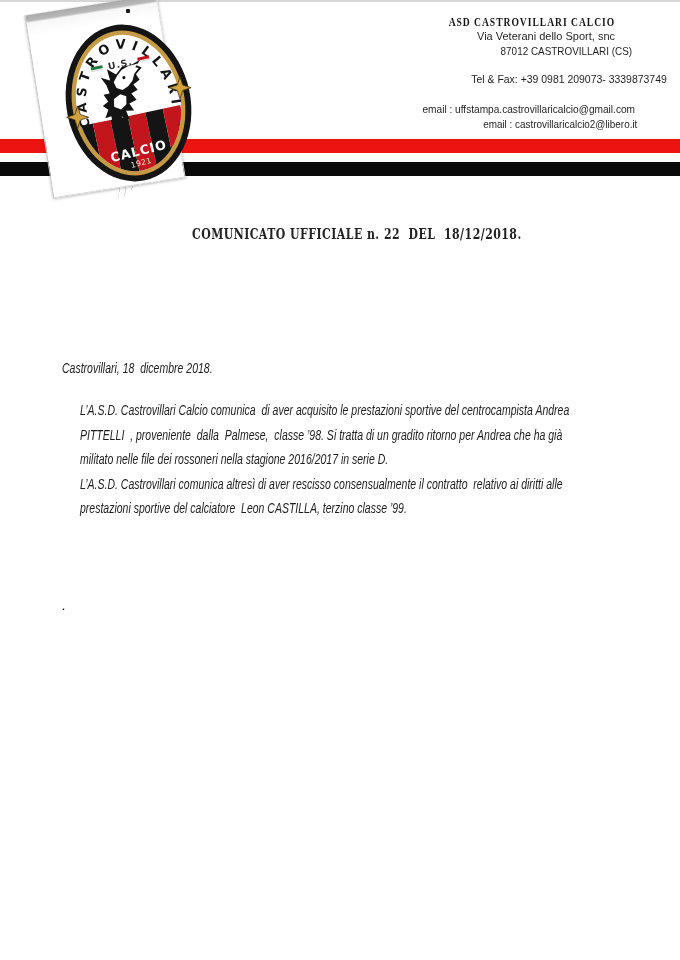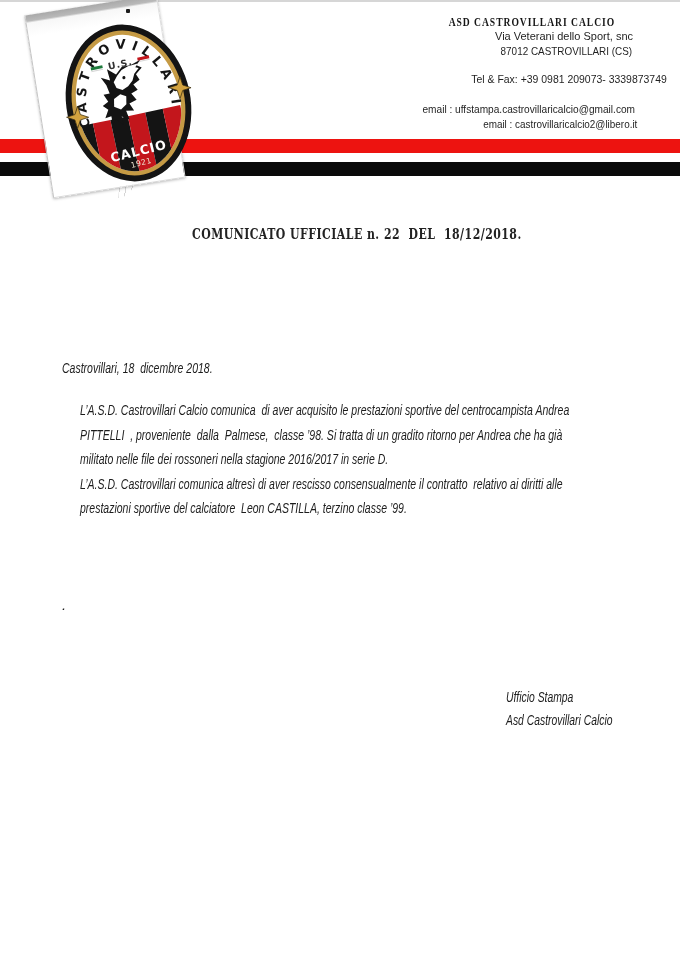--- a/index.html
+++ b/index.html
@@ -35,21 +35,21 @@
   }
   .corner-dot{position:absolute;left:126px;top:9px;width:4px;height:4px;background:#1c1c1c;border-radius:1px;z-index:4;}
 
   .crest-wrap{position:absolute;left:56px;top:18px;width:145px;height:170px;z-index:3;transform:rotate(-12deg);}
   .crest-wrap svg{display:block;width:145px;height:170px;}
 
   
   .h-line{position:absolute;white-space:pre;font-size:11px;color:#1f1f1f;transform-origin:100% 50%;}
   .club-name{right:65px;top:15px;font-family:"Liberation Serif",serif;font-weight:700;font-size:12px;
              letter-spacing:1.2px;color:#161616;transform:scaleX(.8);}
-  .addr1{right:47px;top:30px;}
+  .addr1{right:65px;top:30px;}
   .addr2{right:48px;top:45px;transform:scaleX(.9);}
   .tel  {right:13px;top:73px;transform:scaleX(.95);}
   .em1  {right:45px;top:103px;transform:scaleX(.92);}
   .em2  {right:43px;top:118px;transform:scaleX(.9);}
 
   
   .doc-title{
     position:absolute;left:192px;top:226px;white-space:pre;
     font-family:"DejaVu Serif",serif;font-weight:700;font-size:14px;
     letter-spacing:.6px;color:#222;transform:scaleX(.78);transform-origin:0 50%;
@@ -149,18 +149,14 @@
   <div class="body-block it">
       <div class="body-line">L’A.S.D. Castrovillari Calcio comunica  di aver acquisito le prestazioni sportive del centrocampista Andrea</div>
       <div class="body-line">PITTELLI  , proveniente  dalla  Palmese,  classe ’98. Si tratta di un gradito ritorno per Andrea che ha già</div>
       <div class="body-line">militato nelle file dei rossoneri nella stagione 2016/2017 in serie D.</div>
       <div class="body-line">L’A.S.D. Castrovillari comunica altresì di aver rescisso consensualmente il contratto  relativo ai diritti alle</div>
       <div class="body-line">prestazioni sportive del calciatore  Leon CASTILLA, terzino classe ’99.</div>
     </div>
 
   <div class="stray-dot it">.</div>
 
-  <div class="signature it">
-    <div class="sig-line">Ufficio Stampa</div>
-    <div class="sig-line">Asd Castrovillari Calcio</div>
-  </div>
 
 </div>
 
 </body></html>

